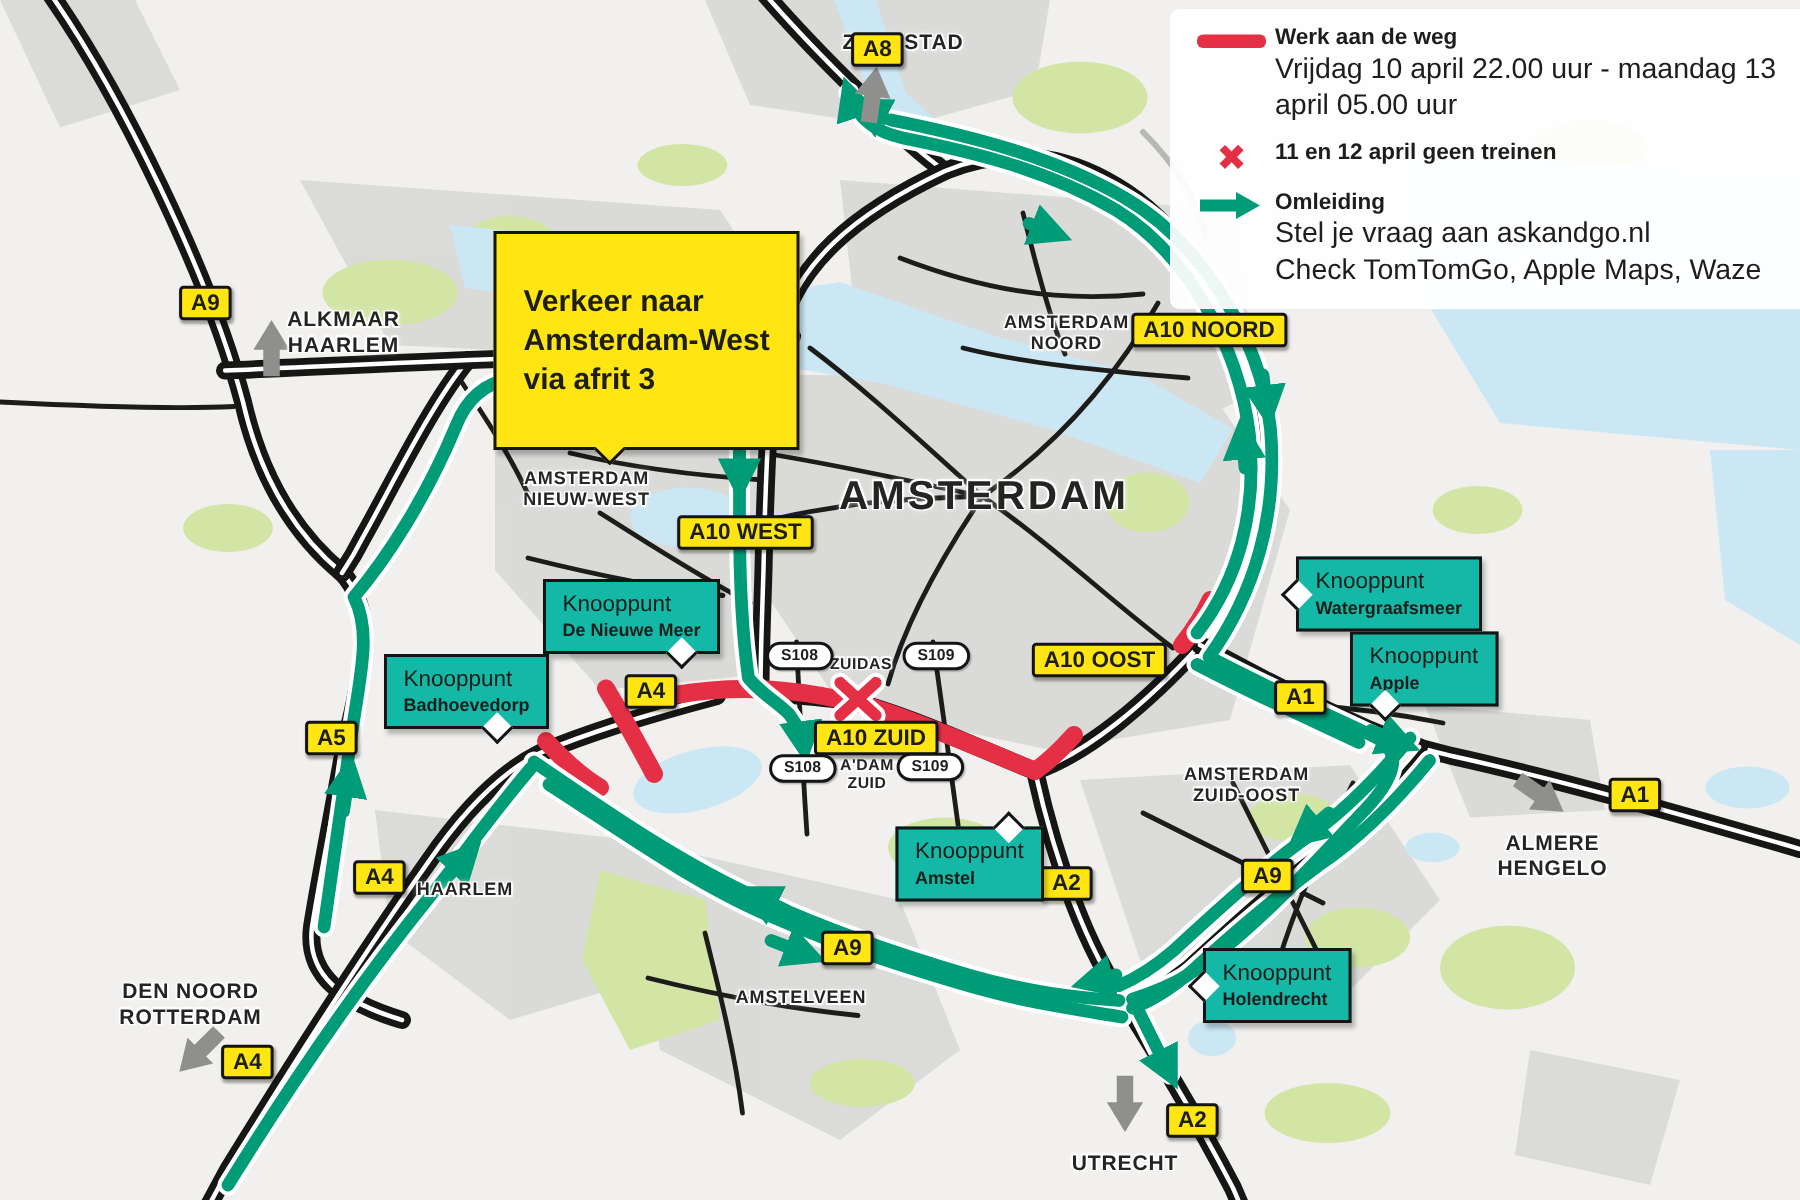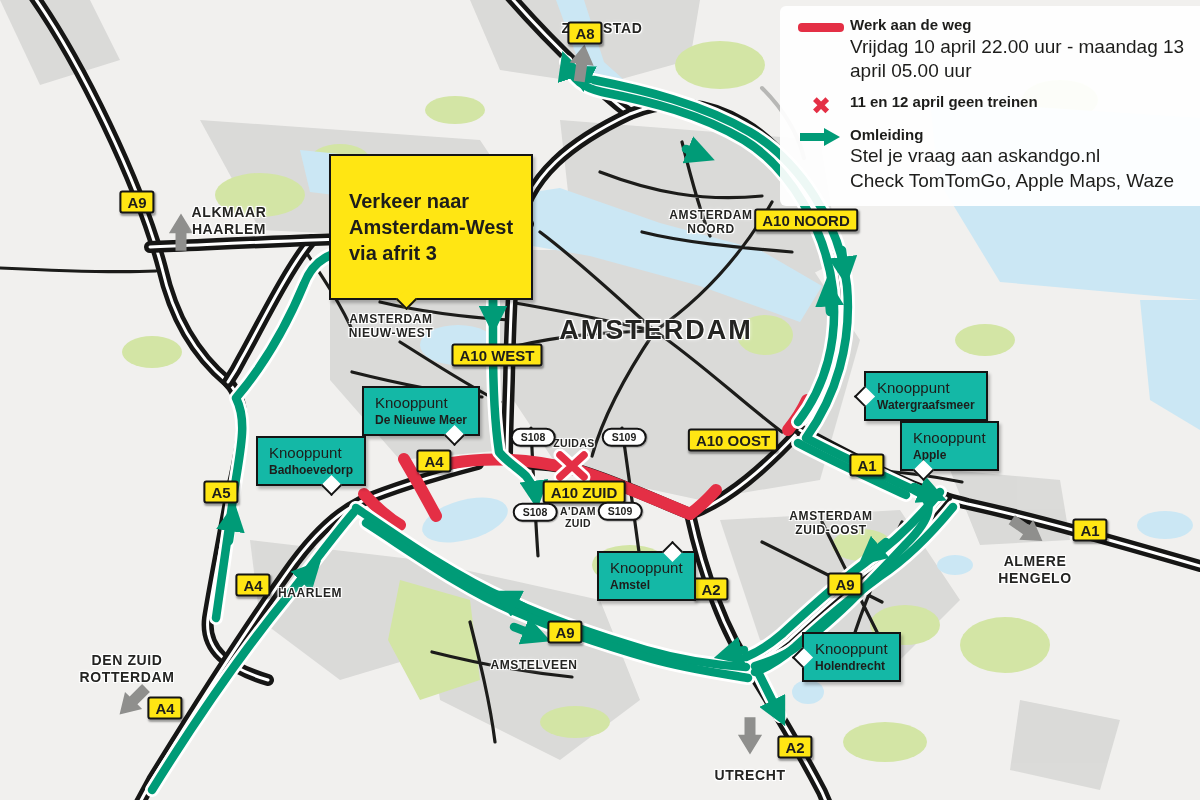--- a/index.html
+++ b/index.html
@@ -240,21 +240,21 @@
 NOORD</div>
   <div class="place pl-12" style="left:391px;top:326px">AMSTERDAM
 NIEUW-WEST</div>
   <div class="place pl-11" style="left:574px;top:443px">ZUIDAS</div>
   <div class="place pl-11" style="left:578px;top:517px">A'DAM
 ZUID</div>
   <div class="place pl-12" style="left:831px;top:523px">AMSTERDAM
 ZUID-OOST</div>
   <div class="place pl-12" style="left:310px;top:593px">HAARLEM</div>
   <div class="place pl-12" style="left:534px;top:665px">AMSTELVEEN</div>
-  <div class="place pl-14" style="left:127px;top:669px">DEN ZUID
+  <div class="place pl-14" style="left:127px;top:669px">DEN NOORD
 ROTTERDAM</div>
   <div class="place pl-14" style="left:1035px;top:570px">ALMERE
 HENGELO</div>
   <div class="place pl-14" style="left:750px;top:775px">UTRECHT</div>
 
   <div class="shield" style="left:585px;top:33px">A8</div>
   <div class="shield" style="left:137px;top:202px">A9</div>
   <div class="shield" style="left:437px;top:240px">A5</div>
   <div class="shield" style="left:806px;top:220px">A10 NOORD</div>
   <div class="shield" style="left:497px;top:355px">A10 WEST</div>

